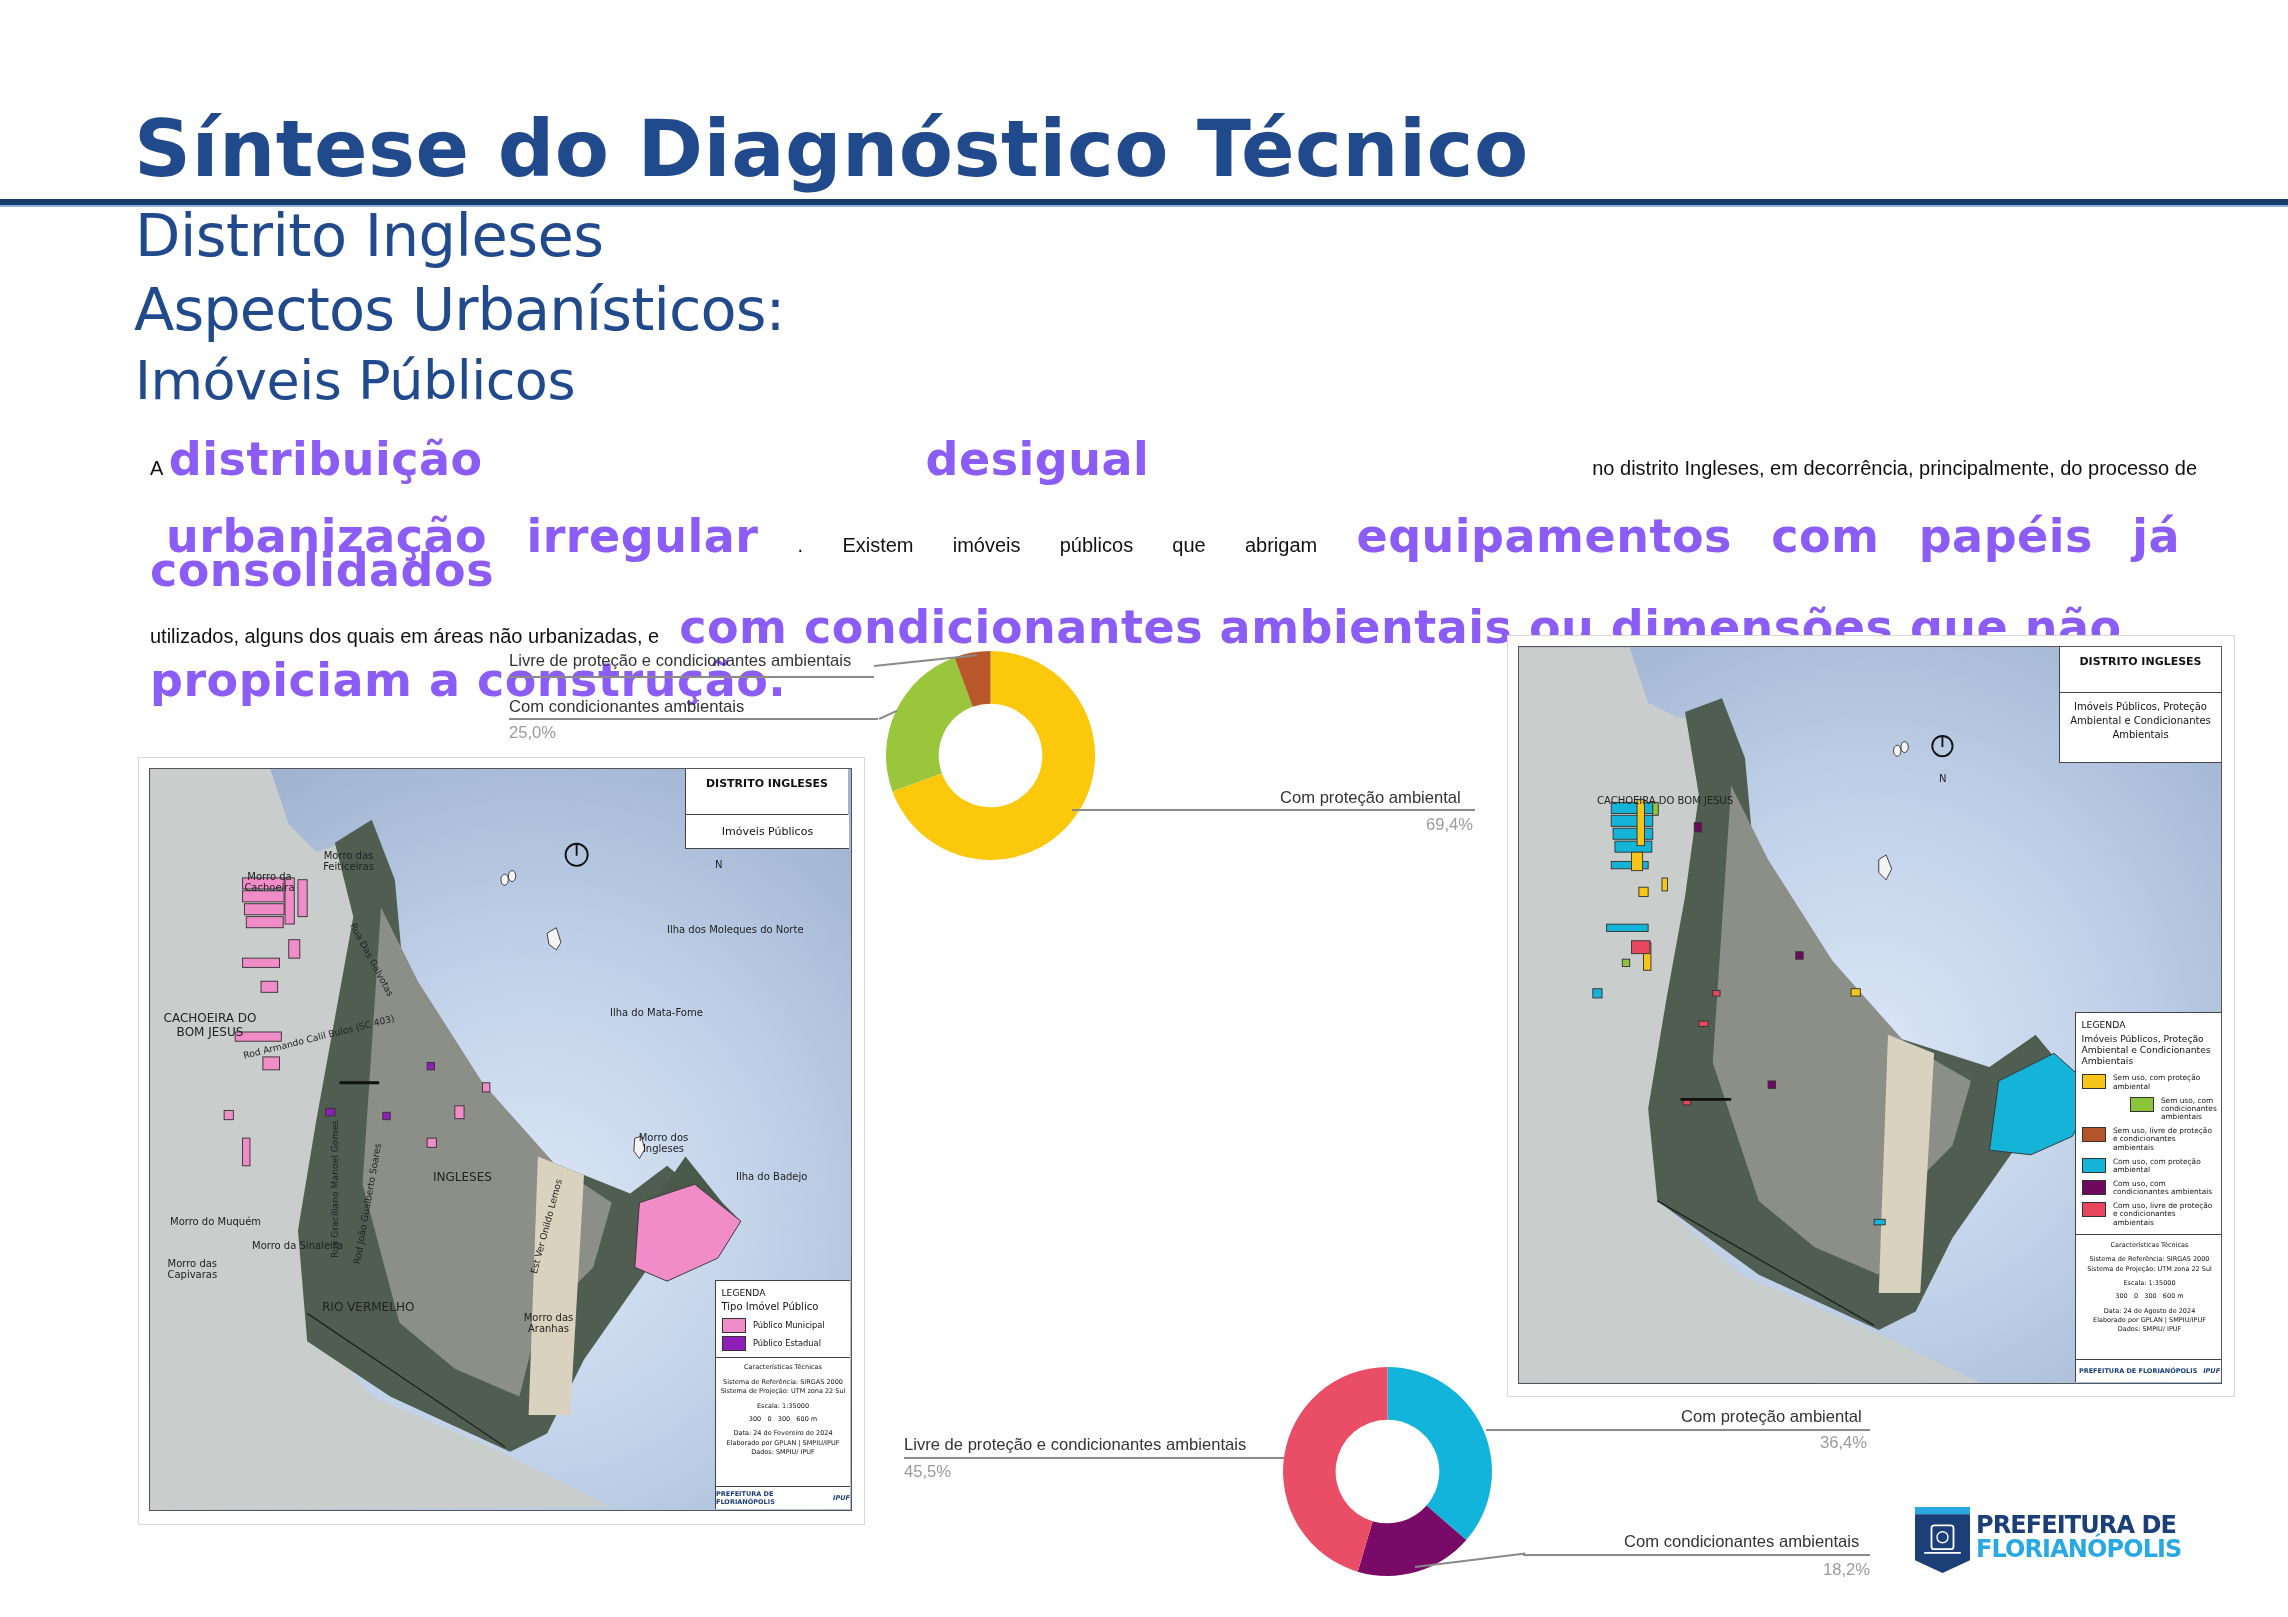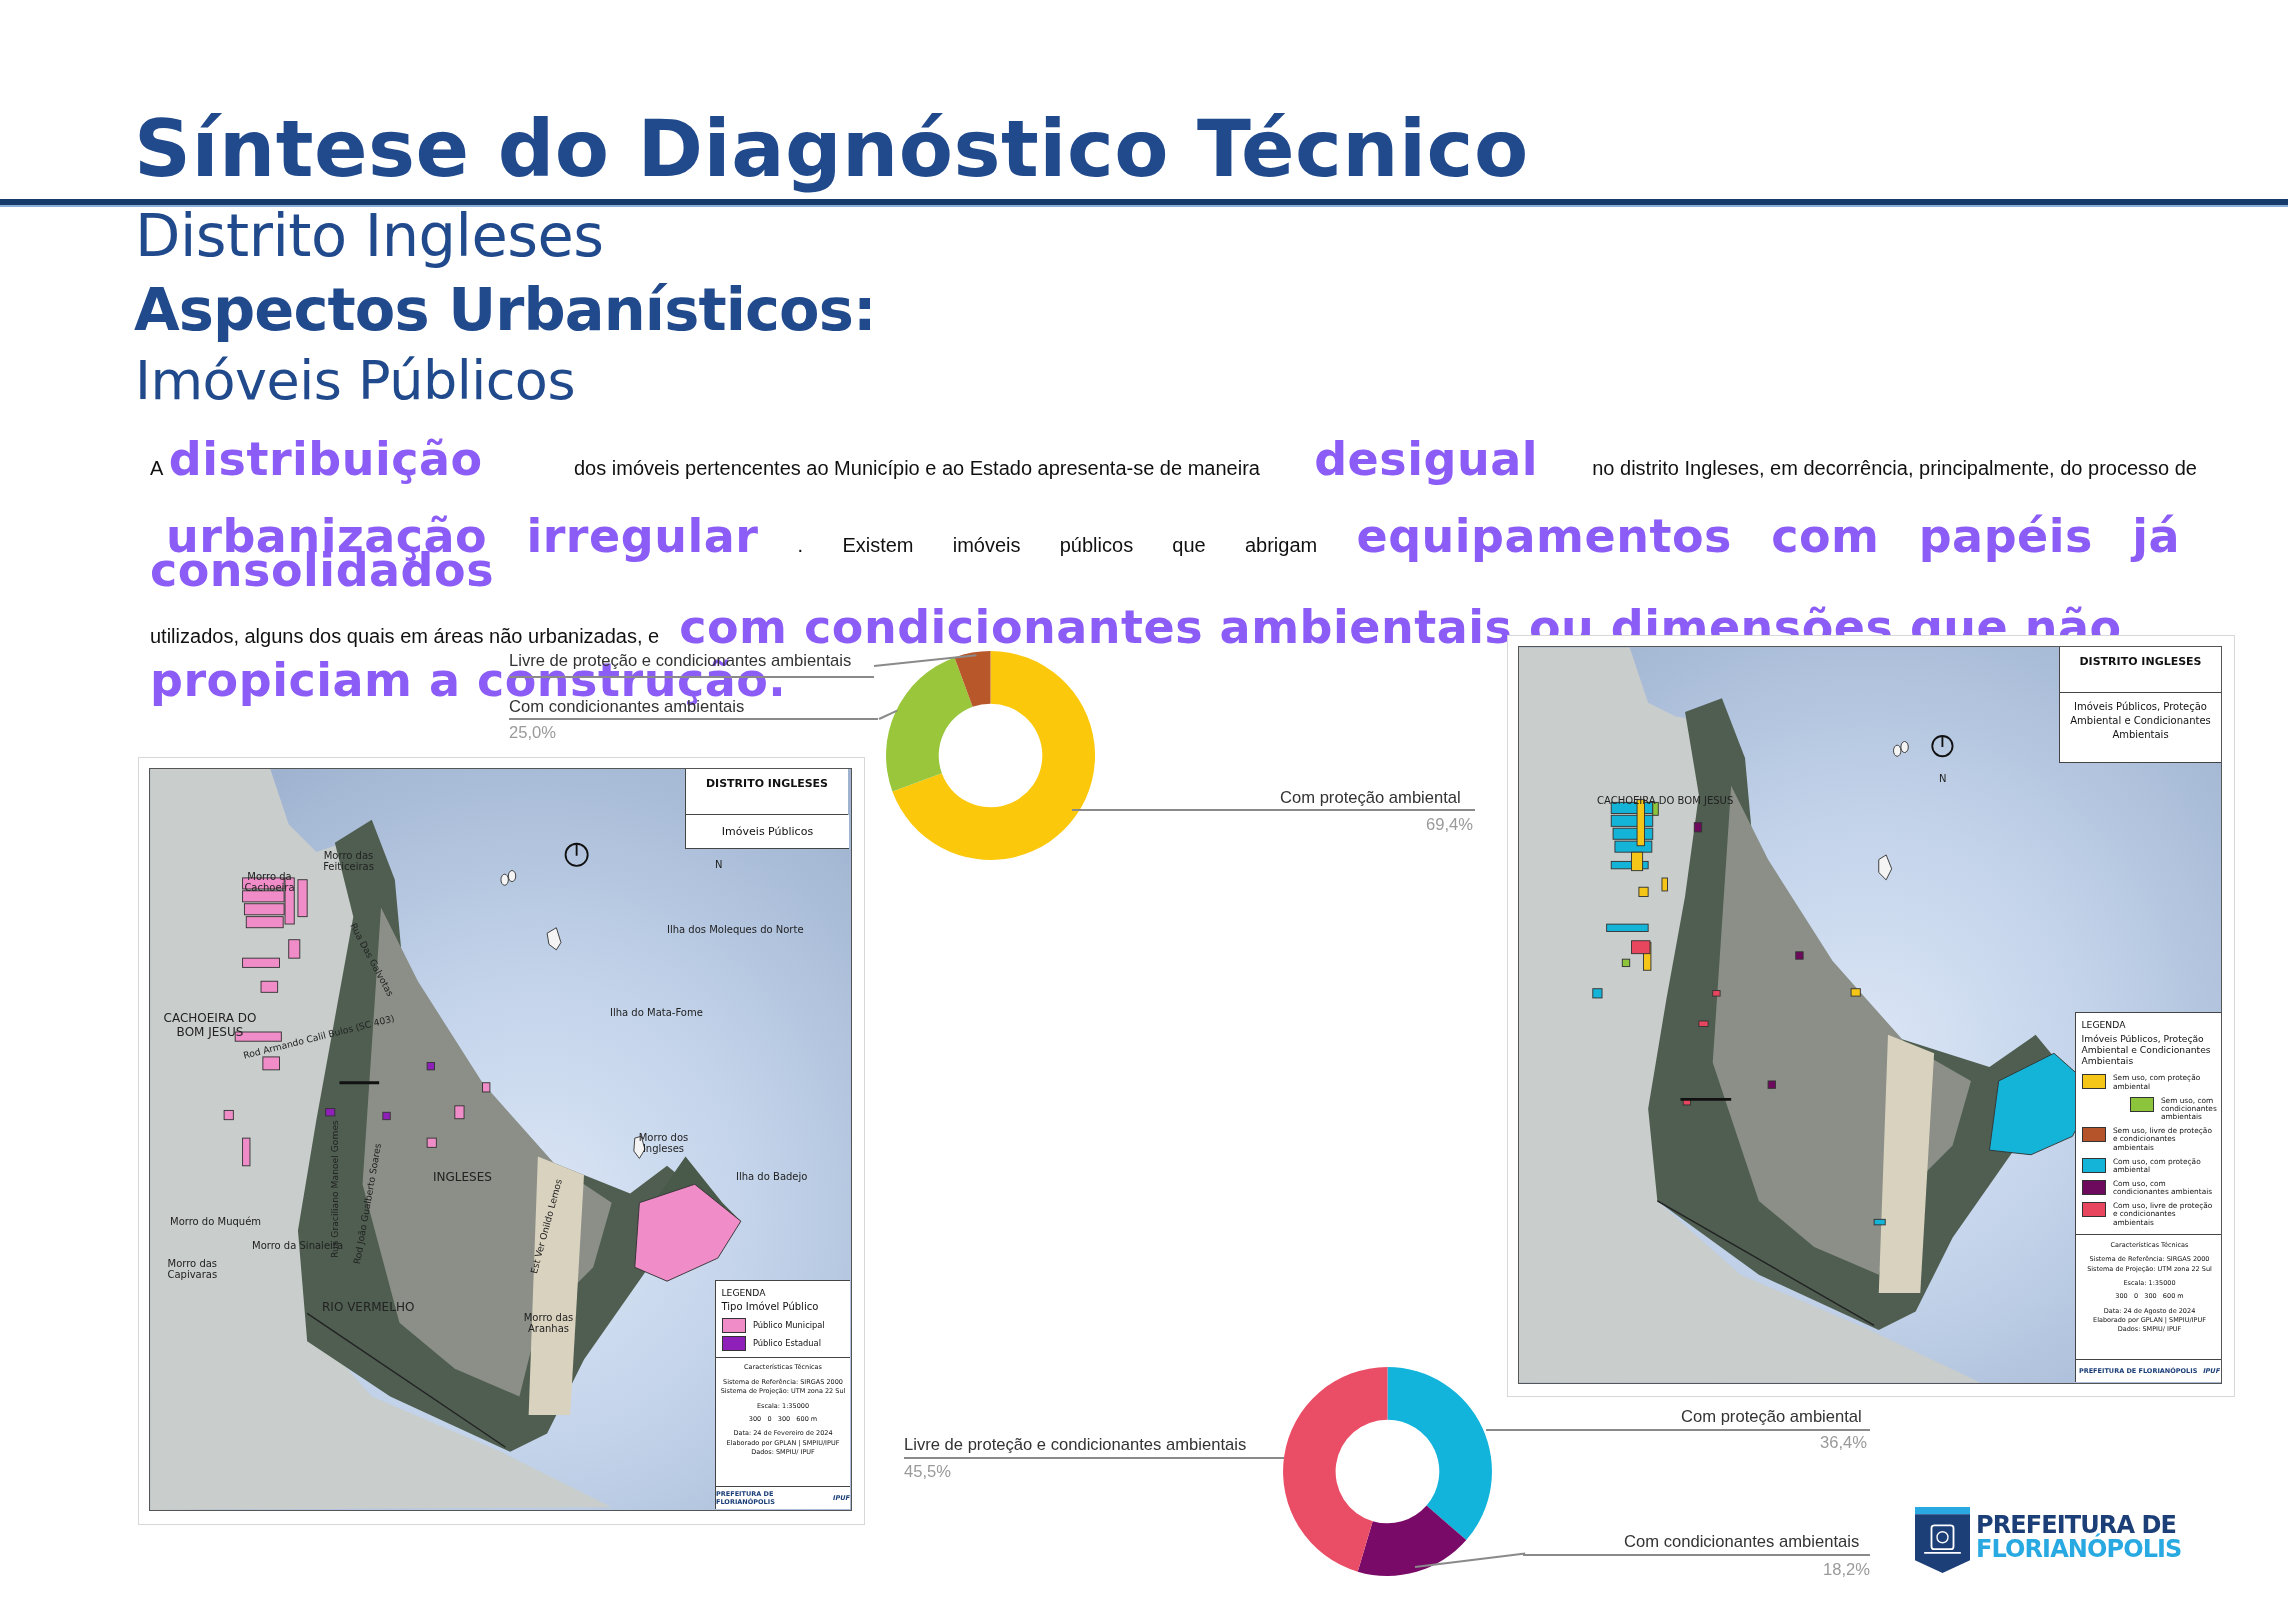--- a/index.html
+++ b/index.html
@@ -2,21 +2,21 @@
 <html style="font-size:14.8px"><head>
 <meta charset="utf-8">
 <style>
   html,body{margin:0;padding:0;background:#ffffff;}
   body{width:2289px;height:1618px;position:relative;overflow:hidden;font-family:"Liberation Sans","DejaVu Sans",sans-serif;}
   .abs{position:absolute;}
   .title{left:134px;top:103px;font-size:79px;font-weight:bold;color:#214a8d;letter-spacing:0.5px;font-family:"DejaVu Sans",sans-serif;white-space:nowrap;}
   .rule{left:0;top:199px;width:2289px;height:5.5px;background:#163a6a;}
   .rule2{left:0;top:205px;width:2289px;height:1.8px;background:#8fb0d6;}
   .sub1{left:135px;top:201px;font-size:59px;color:#214a8d;font-family:"DejaVu Sans",sans-serif;font-weight:normal;white-space:nowrap;letter-spacing:-0.5px;}
-  .sub2{left:134px;top:275px;font-size:59px;color:#214a8d;font-weight:bold;font-family:"DejaVu Sans",sans-serif;white-space:nowrap;letter-spacing:-0.9px;}
+  .sub2{left:134px;top:275px;font-size:59px;color:#214a8d;font-weight:normal;font-family:"DejaVu Sans",sans-serif;white-space:nowrap;letter-spacing:-0.9px;}
   .sub3{left:135px;top:349px;font-size:54px;color:#214a8d;font-family:"DejaVu Sans",sans-serif;white-space:nowrap;letter-spacing:-0.5px;}
   .pline{position:absolute;left:150px;width:2047px;display:flex;align-items:baseline;justify-content:space-between;white-space:nowrap;}
   .pline.left{justify-content:flex-start;gap:20px;}
   .sm{font-size:20px;color:#111;font-family:"Liberation Sans",sans-serif;}
   .bg{font-size:46px;font-weight:bold;color:#8b5cf6;font-family:"DejaVu Sans",sans-serif;letter-spacing:0.5px;}
   .mapbox{position:absolute;background:#fff;border:0.9px solid #d8d8d8;}
   .mapinner{position:absolute;border:1.8px solid #555;overflow:hidden;background:#a9b9d3;}
   .titlebox{position:absolute;background:#fff;border:1.4px solid #444;text-align:center;font-family:"DejaVu Sans",sans-serif;color:#111;}
   .legend{position:absolute;background:#fff;border:1.4px solid #444;font-family:"DejaVu Sans",sans-serif;color:#111;}
   .lbl{position:absolute;font-family:"DejaVu Sans",sans-serif;color:#222;text-align:center;white-space:nowrap;}
@@ -34,21 +34,20 @@
 <div class="abs sub1">Distrito Ingleses</div>
 <div class="abs sub2">Aspectos Urbanísticos:</div>
 <div class="abs sub3">Imóveis Públicos</div>
 
 <div>
   <div class="pline" style="top:432px;">
     <span style="display:flex;align-items:baseline;gap:5.5px;">
       <span class="sm">A</span>
       <span class="bg">distribuição</span>
     </span>
-    <span class="sm" style="margin-left:37px;">dos imóveis pertencentes ao Município e ao Estado apresenta-se de maneira</span>
     <span class="bg">desigual</span>
     <span class="sm">no distrito Ingleses, em decorrência, principalmente, do processo de</span>
   </div>
   <div class="pline" style="top:509px;margin-left:16px;">
     <span class="bg">urbanização</span>
     <span class="bg">irregular</span>
     <span class="sm">.</span>
     <span class="sm">Existem</span>
     <span class="sm">imóveis</span>
     <span class="sm">públicos</span>

